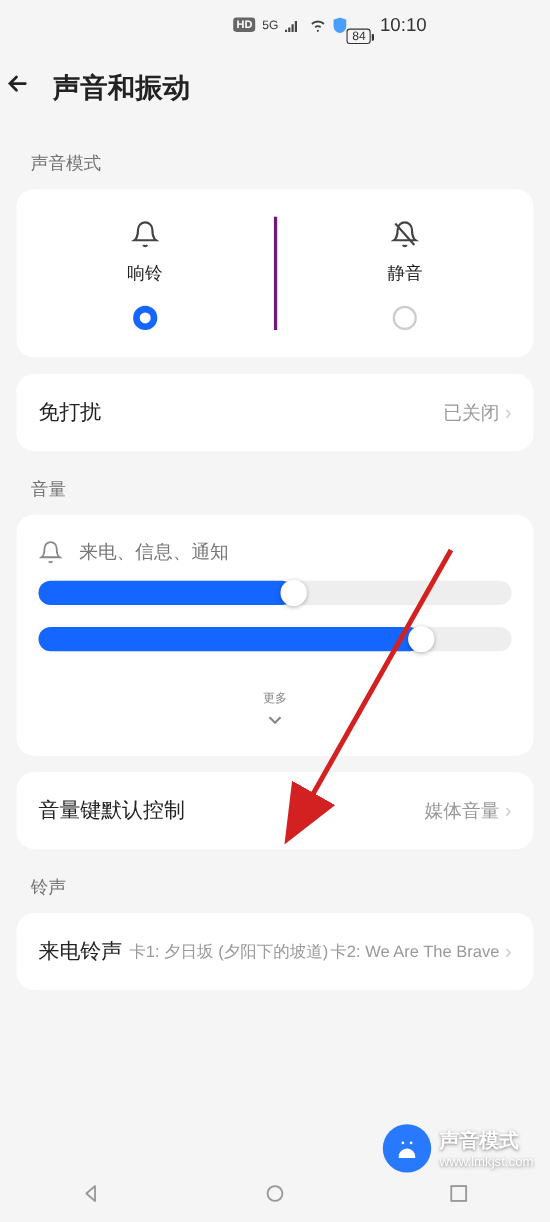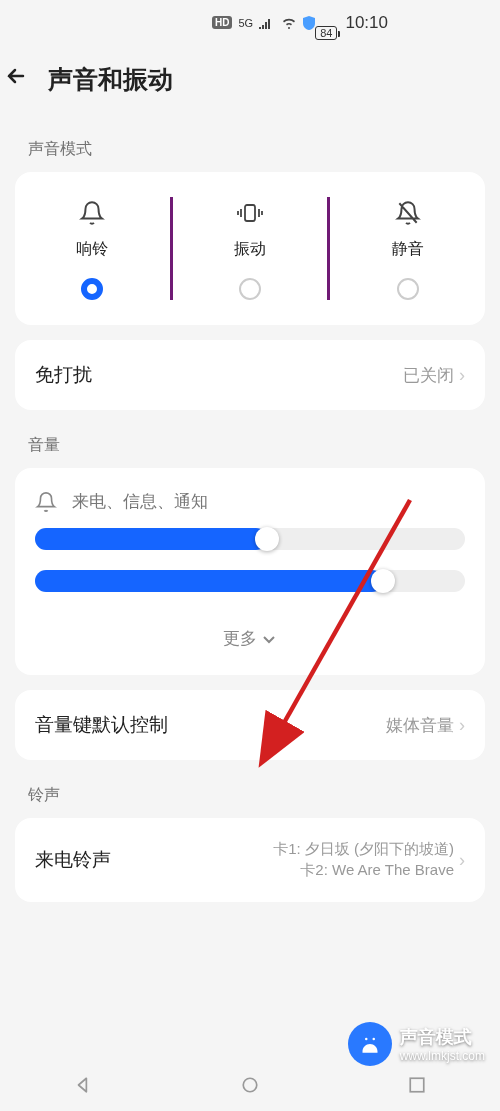--- a/index.html
+++ b/index.html
@@ -192,37 +192,38 @@
       background: white;
       border-radius: 50%;
       top: -1px;
       box-shadow: 0 1px 4px rgba(0,0,0,0.3);
       transform: translateX(-50%);
     }
     .more-btn {
       text-align: center;
       padding: 15px 0 20px;
       color: #888;
-      font-size: 17px;
+      font-size: 11px;
       cursor: pointer;
       display: flex;
       justify-content: center;
       align-items: center;
       gap: 4px;
+      flex-direction: column;
     }
     .ringtone-row {
       display: flex;
       justify-content: space-between;
       align-items: center;
       padding: 22px 20px;
       cursor: pointer;
     }
     .ringtone-values {
       display: flex;
-      flex-direction: column;
+      flex-direction: row;
       align-items: flex-end;
       color: #999;
       font-size: 15px;
       text-align: right;
       gap: 2px;
     }
     .ringtone-right {
       display: flex;
       align-items: center;
       gap: 5px;
@@ -325,30 +326,20 @@
       <div class="mode-icon">
         <svg width="26" height="28" viewBox="0 0 24 24" fill="none" stroke="#444" stroke-width="1.8">
             <path d="M18 8A6 6 0 006 8c0 7-3 9-3 9h18s-3-2-3-9M13.7 21a2 2 0 01-3.4 0"></path>
           </svg>
       </div>
       <span class="mode-label">响铃</span>
       <div class="radio selected"></div>
     </div>
     <div class="mode-item">
       <div class="mode-icon">
-        <svg width="28" height="26" viewBox="0 0 28 24" fill="none" stroke="#444" stroke-width="1.8">
-            <rect x="9" y="4" width="10" height="16" rx="2"></rect>
-            <path d="M5 8v8M2 10v4M23 8v8M26 10v4"></path>
-          </svg>
-      </div>
-      <span class="mode-label">振动</span>
-      <div class="radio"></div>
-    </div>
-    <div class="mode-item">
-      <div class="mode-icon">
         <svg width="26" height="28" viewBox="0 0 24 24" fill="none" stroke="#444" stroke-width="1.8">
             <path d="M18 8A6 6 0 006 8c0 7-3 9-3 9h18s-3-2-3-9M13.7 21a2 2 0 01-3.4 0M4 3l16 18"></path>
           </svg>
       </div>
       <span class="mode-label">静音</span>
       <div class="radio"></div>
     </div>
   </div>
 </div>
 

